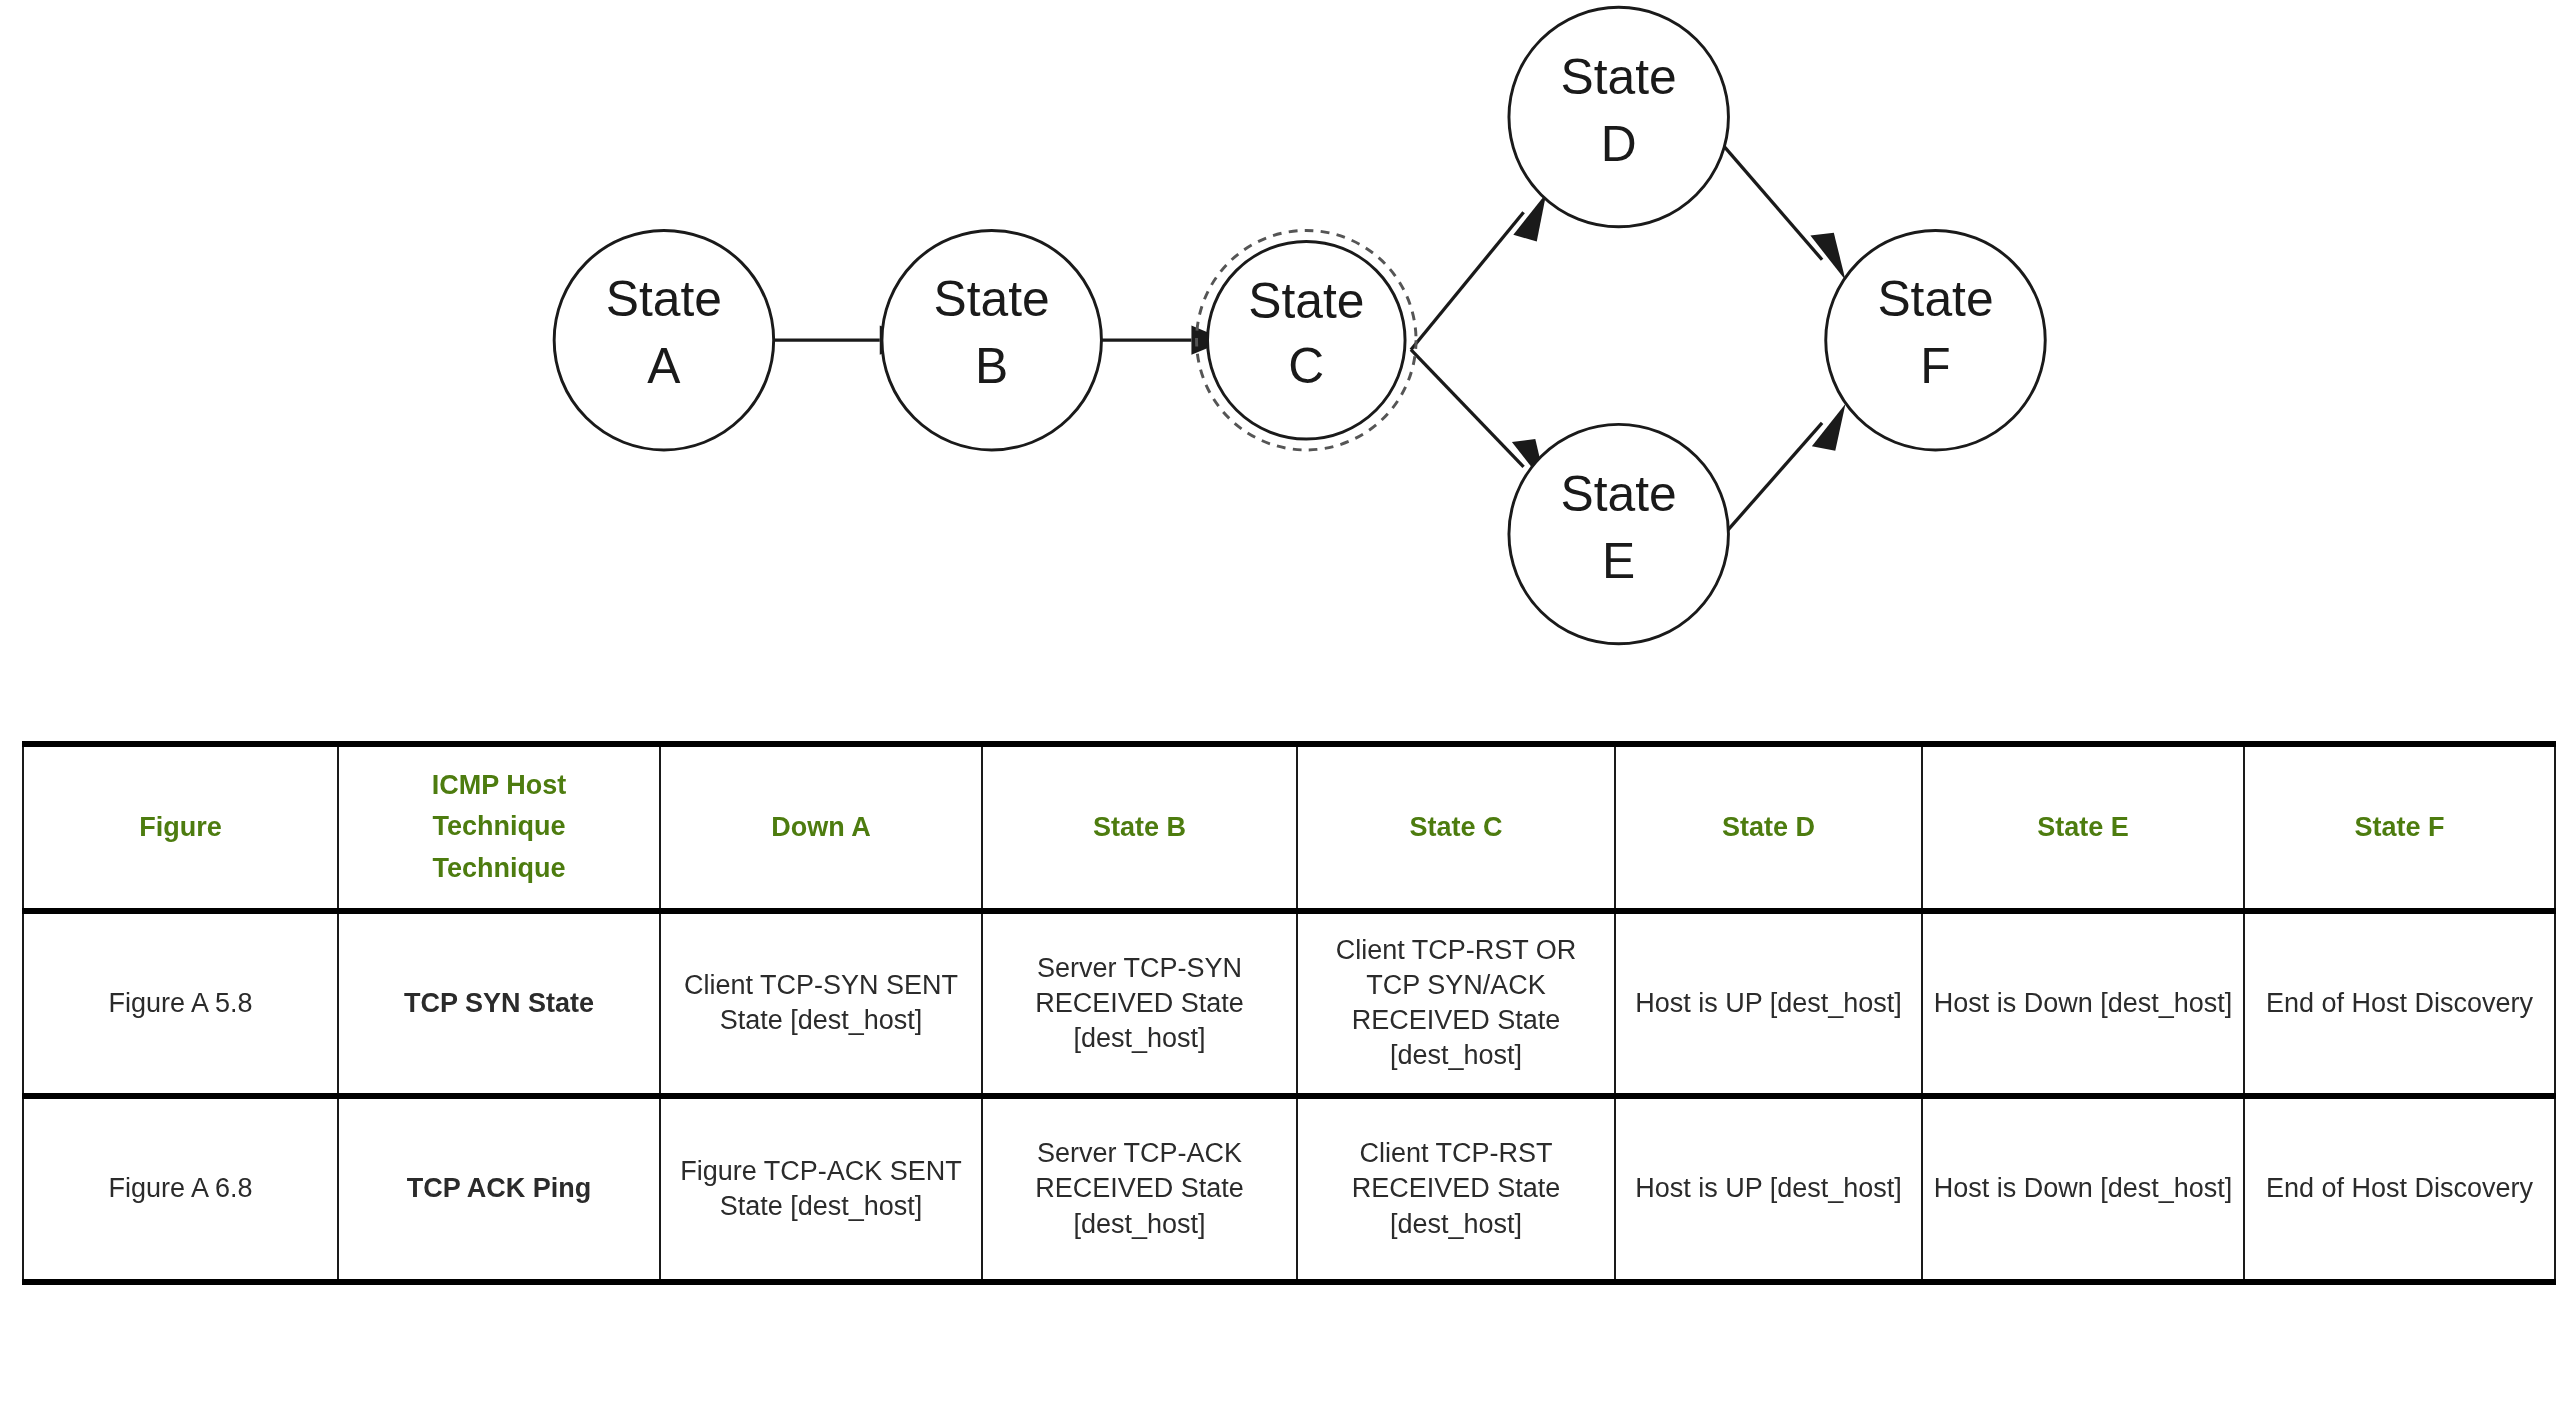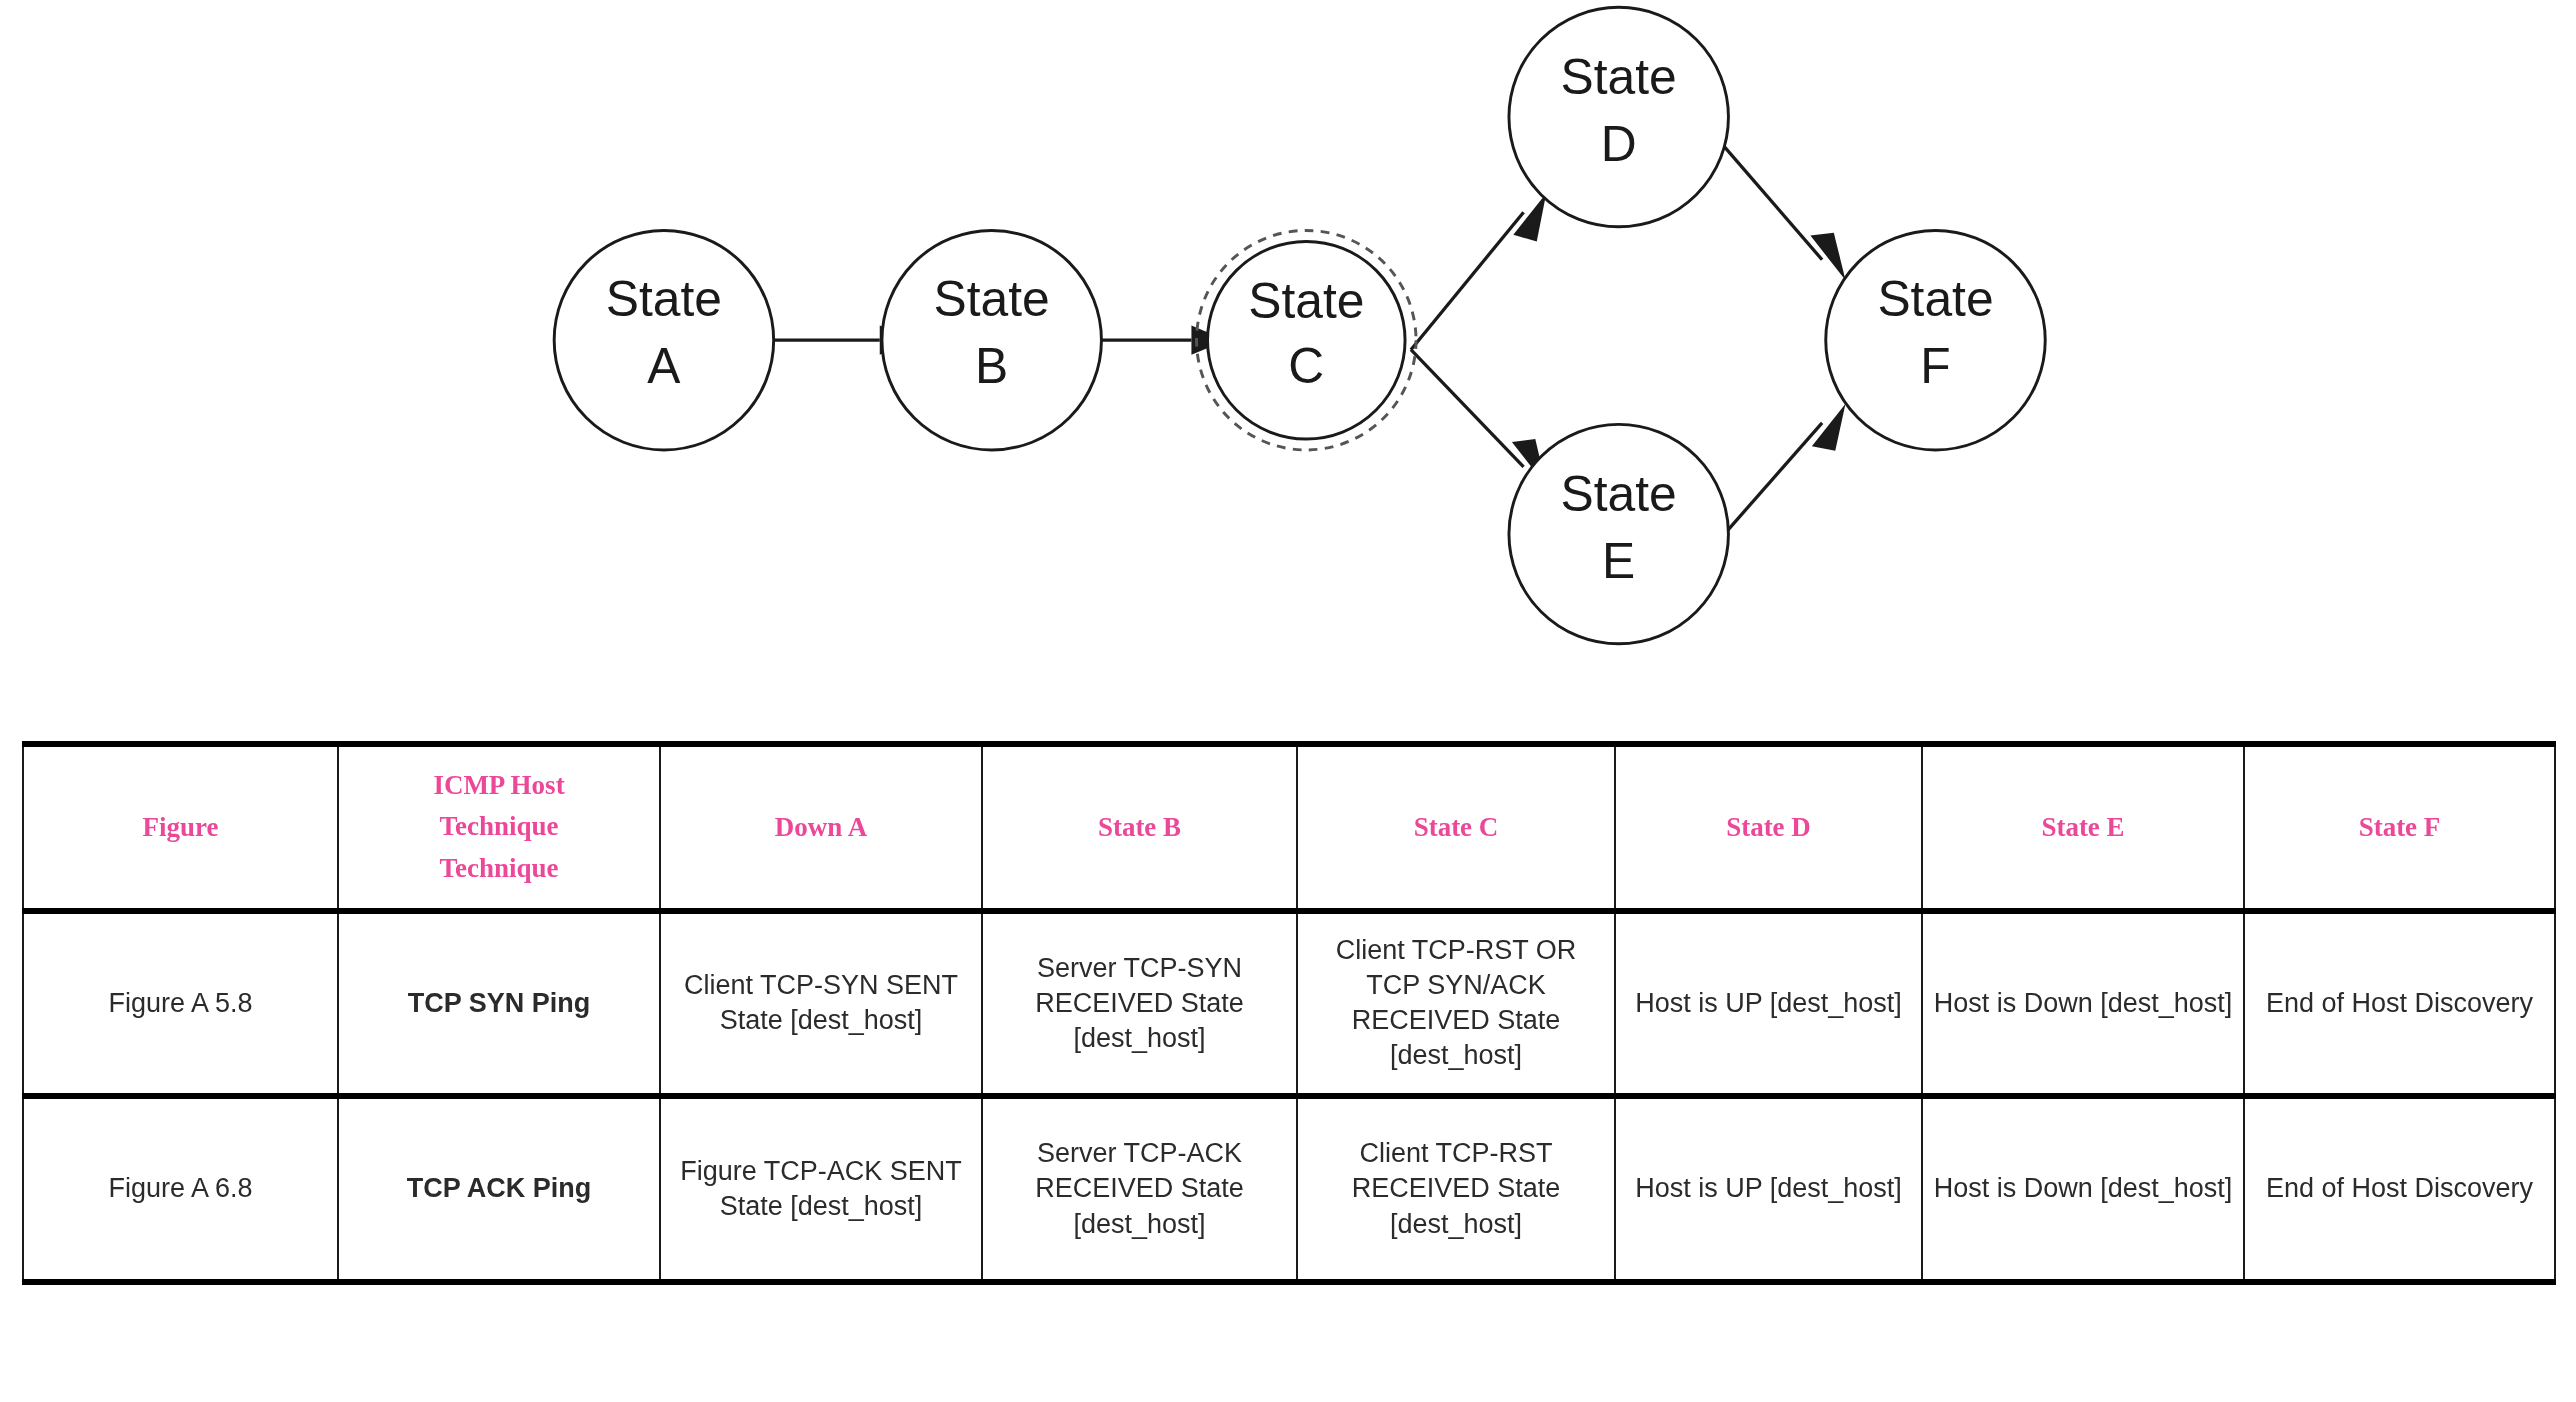--- a/index.html
+++ b/index.html
@@ -86,23 +86,22 @@
     font-size: 27px;
     line-height: 1.30;
     color: #2b2b2b;
   }
   table.state-table thead tr {
     border-top: 6.6px solid #000000;
     border-bottom: 6.6px solid #000000;
   }
   table.state-table thead th {
     font-weight: bold;
-    color: #ec4899;
+    color: #4d7c0f;
     height: 146px;
-    font-family: Liberation Serif, serif;
   }
   table.state-table tbody tr {
     border-bottom: 6.6px solid #000000;
   }
   table.state-table tbody td {
     height: 165px;
   }
   td.technique-cell {
     font-weight: bold;
     color: #111111;
@@ -212,21 +211,21 @@
         <th>State B</th>
         <th>State C</th>
         <th>State D</th>
         <th>State E</th>
         <th>State F</th>
       </tr>
     </thead>
     <tbody>
       <tr>
         <td>Figure A 5.8</td>
-        <td class="technique-cell">TCP SYN Ping</td>
+        <td class="technique-cell">TCP SYN State</td>
         <td>Client TCP-SYN SENT State [dest_host]</td>
         <td>Server TCP-SYN RECEIVED State [dest_host]</td>
         <td>Client TCP-RST OR TCP SYN/ACK RECEIVED State [dest_host]</td>
         <td>Host is UP [dest_host]</td>
         <td>Host is Down [dest_host]</td>
         <td>End of Host Discovery</td>
       </tr>
       <tr>
         <td>Figure A 6.8</td>
         <td class="technique-cell">TCP ACK Ping</td>

